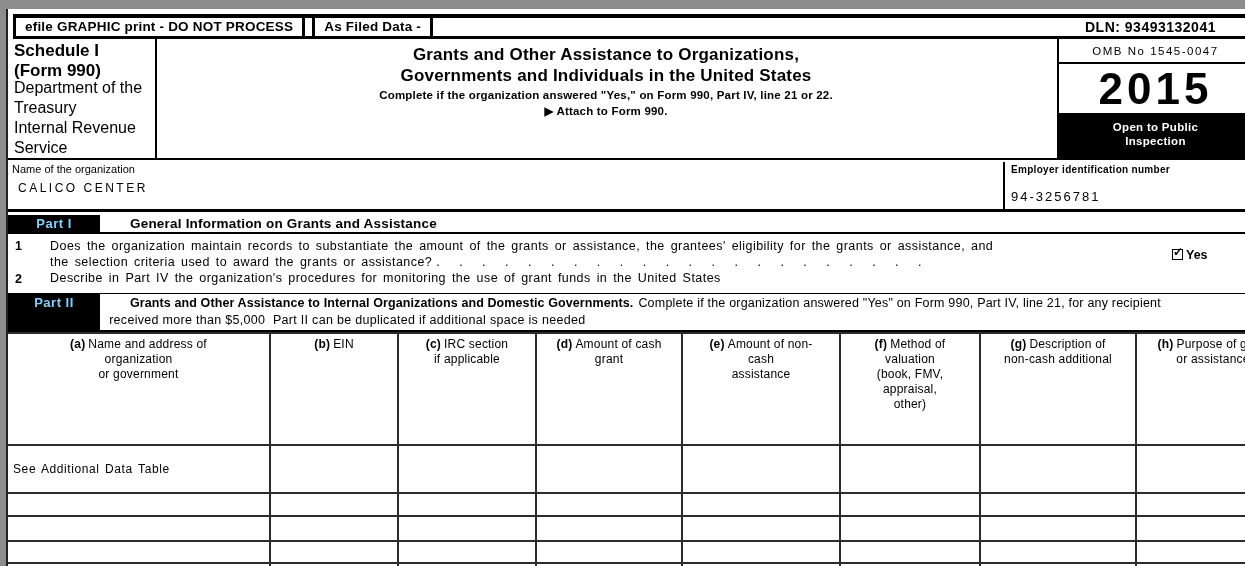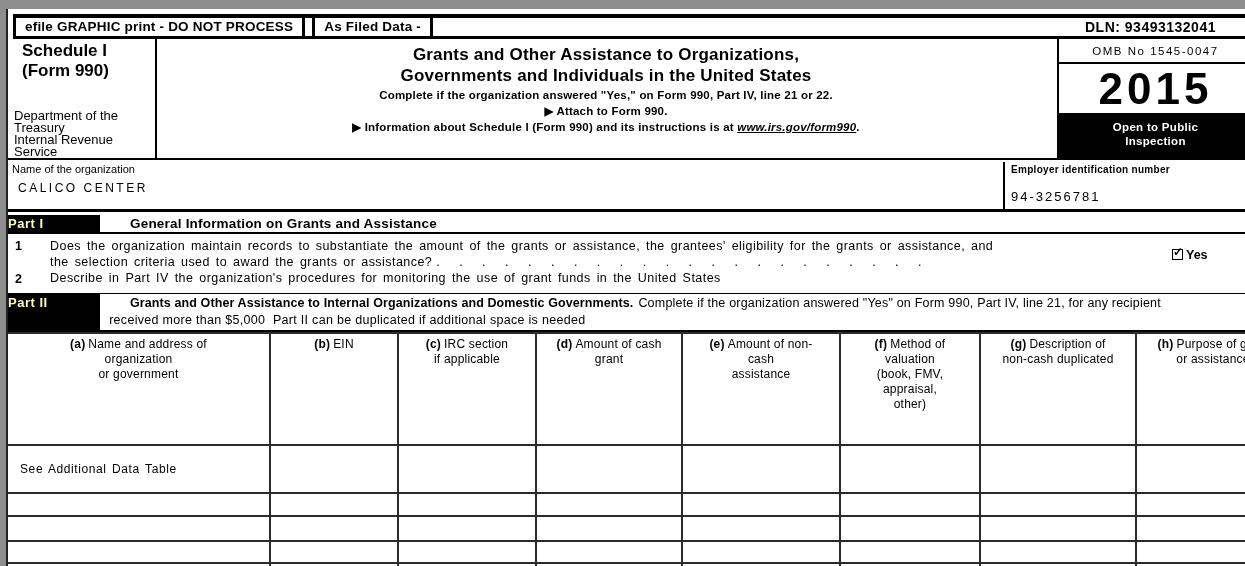--- a/index.html
+++ b/index.html
@@ -13,23 +13,23 @@
     border-top:4px solid #000; border-bottom:3px solid #000; display:flex; background:#fff; }
   .tb-box { border-left:3px solid #000; border-right:3px solid #000; padding:0 9px;
     font-weight:bold; font-size:13.5px; line-height:18px; white-space:nowrap; letter-spacing:0.2px; }
   .tb-box + .tb-box { margin-left:7px; }
   .tb-dln { position:absolute; left:1072px; top:0; font-weight:bold; font-size:14px;
     line-height:18px; letter-spacing:0.5px; white-space:nowrap; }
 
   
   .header { position:absolute; top:30px; left:0; width:1244px; height:121px;
     border-bottom:2px solid #000; }
-  .hd-left { position:absolute; left:0; top:0; width:147px; height:121px;padding-left:8px; }
+  .hd-left { position:absolute; left:0; top:0; width:147px; height:121px; }
   .schedule { font-size:17px; font-weight:bold; line-height:20px; padding:2px 0 0 6px; white-space:pre-line; }
-  .agency { position:absolute; left:6px; bottom:2px; font-size:13px; line-height:12px; white-space:pre-line; }
+  .agency { position:absolute; left:6px; bottom:2px; font-size:16px; line-height:20px; white-space:pre-line; }
   .vline { position:absolute; width:2px; background:#000; }
   .hd-center { position:absolute; left:149px; top:0; width:898px; height:99px; text-align:center; }
   .title { font-size:17px; font-weight:bold; line-height:21px; letter-spacing:0.2px; }
   .title.first { margin-top:5px; }
   .small-bold { font-size:11.5px; font-weight:bold; line-height:14px; margin-top:2px; letter-spacing:0.2px; }
   .url { text-decoration:underline; font-style:italic; }
   .hd-right { position:absolute; left:1051px; top:0; width:193px; height:121px; }
   .omb { height:25px; line-height:24px; border-bottom:2px solid #000; font-size:11.5px;
     text-align:center; letter-spacing:1.5px; }
   .year { height:49px; font-size:44px; font-weight:bold; text-align:center;
@@ -40,22 +40,22 @@
   
   .namerow { position:absolute; top:153px; left:0; width:1244px; height:50px;
     border-bottom:3px solid #000; }
   .name-label { position:absolute; left:4px; top:1px; font-size:11px; }
   .name-value { position:absolute; left:10px; top:19px; font-size:12px; letter-spacing:2.5px; }
   .ein-label { position:absolute; left:1003px; top:2px; font-size:10px; font-weight:bold; letter-spacing:0.3px; }
   .ein-value { position:absolute; left:1003px; top:27px; font-size:13px; letter-spacing:2px; }
 
   
   .partbar { position:absolute; left:0; width:1320px; background:#fff; }
-  .part-label { position:absolute; left:0; top:0; bottom:0; width:92px; background:#000; color:#fef9c3;
-    font-weight:bold; font-size:13px; line-height:17px; letter-spacing:0.5px; }
+  .part-label { position:absolute; left:0; top:0; bottom:0; width:92px; background:#000; color:#7dd3fc;
+    font-weight:bold; font-size:13px; text-align:center; line-height:17px; letter-spacing:0.5px; }
   .p1 { top:206px; height:19px; border-bottom:2.5px solid #000; }
   .p1-title { position:absolute; left:122px; top:0; font-weight:bold; font-size:13.5px; line-height:17px; letter-spacing:0.2px; }
   .p2 { top:284px; height:39px; border-top:1.5px solid #000; border-bottom:2.5px solid #000; }
   .p2-line1 { position:absolute; left:122px; top:1px; font-size:12.5px; line-height:17px; white-space:nowrap; letter-spacing:0.2px; }
   .p2-line1 b { letter-spacing:0.1px; }
   .p2-rest { margin-left:5px; }
   .p2-line2 { position:absolute; left:64px; top:18px; font-size:12.5px; line-height:17px; white-space:pre; letter-spacing:0.3px; }
 
   
   .qnum { position:absolute; font-weight:bold; font-size:12.5px; }
@@ -68,21 +68,21 @@
   .cb span { position:absolute; left:0px; top:-5px; font-size:12px; font-weight:bold; }
 
   
   table.grants { position:absolute; top:323px; left:0; border-collapse:collapse; table-layout:fixed; width:1282px; }
   table.grants td { border:2px solid #2b2b2b; font-size:12px; overflow:hidden; }
   table.grants td:first-child { border-left:none;border-radius:12px; }
   tr.thead td { vertical-align:top; text-align:center; padding-top:3px; line-height:15px;
     height:112px; white-space:pre-line; letter-spacing:0.2px; }
   tr.thead td b { margin-right:3px; white-space:nowrap; }
   tr.note td { height:48px; vertical-align:middle; }
-  td.note-cell { padding-left:12px; font-size:13px; letter-spacing:0.6px; word-spacing:1.5px; }
+  td.note-cell { padding-left:5px; font-size:13px; letter-spacing:0.6px; word-spacing:1.5px; }
   tr.e1 td { height:23px; } tr.e2 td { height:25px; } tr.e3 td { height:22px; } tr.e4 td { height:22px; }
 </style>
 </head>
 <body>
 
 <div class="page">
 
   <div class="topbar">
     <div class="tb-box">efile GRAPHIC print - DO NOT PROCESS</div>
     <div class="tb-box">As Filed Data -</div>
@@ -96,21 +96,20 @@
       <div class="agency">Department of the
 Treasury
 Internal Revenue Service</div>
     </div>
     <div class="vline" style="left:147px; top:0; height:121px;"></div>
     <div class="hd-center">
       <div class="title first">Grants and Other Assistance to Organizations,</div>
       <div class="title">Governments and Individuals in the United States</div>
       <div class="small-bold">Complete if the organization answered "Yes," on Form 990, Part IV, line 21 or 22.</div>
       <div class="small-bold">▶ Attach to Form 990.</div>
-      <div class="small-bold"><span>▶ Information about Schedule I (Form 990) and its instructions is at </span><span class="url">www.irs.gov/form990</span><span>.</span></div>
     </div>
     <div class="vline" style="left:1049px; top:0; height:121px;"></div>
     <div class="hd-right">
       <div class="omb">OMB No 1545-0047</div>
       <div class="year">2015</div>
       <div class="open-box">Open to Public
 Inspection</div>
     </div>
   </div>
 
@@ -162,21 +161,21 @@
 grant</span></td>
       <td><b>(e)</b><span>Amount of non-
 cash
 assistance</span></td>
       <td><b>(f)</b><span>Method of
 valuation
 (book, FMV,
 appraisal,
 other)</span></td>
       <td><b>(g)</b><span>Description of
-non-cash duplicated</span></td>
+non-cash additional</span></td>
       <td><b>(h)</b><span>Purpose of grant
 or assistance</span></td>
     </tr>
     <tr class="note">
       <td class="note-cell">See Additional Data Table</td>
       <td></td>
           <td></td>
           <td></td>
           <td></td>
           <td></td>

